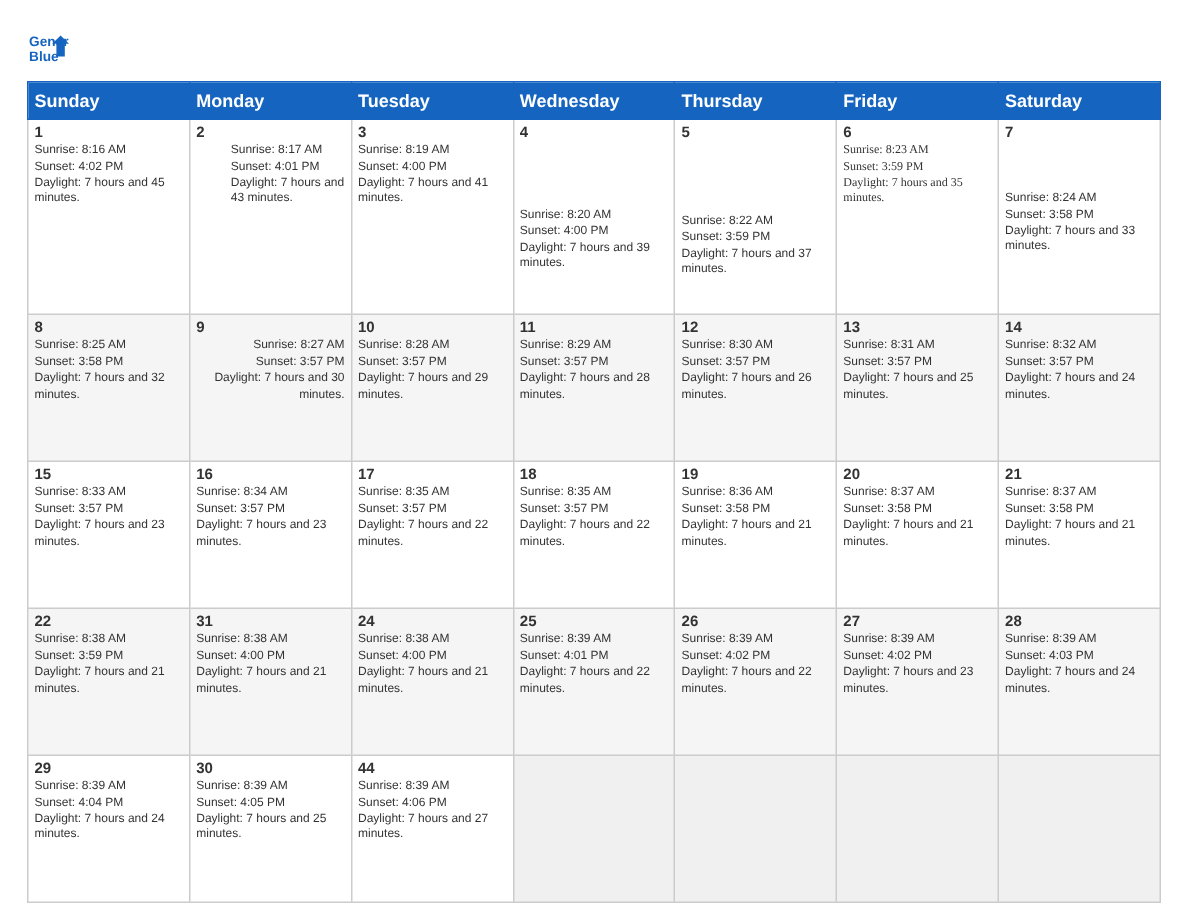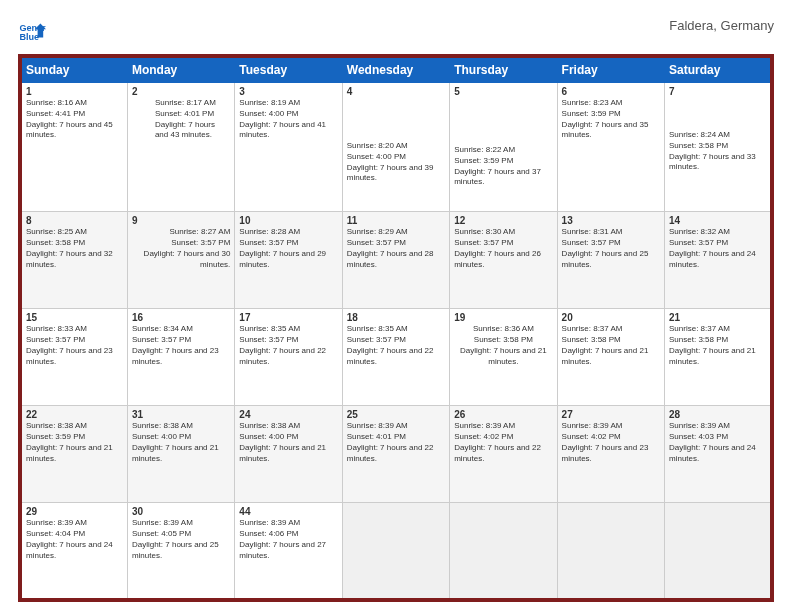--- a/index.html
+++ b/index.html
@@ -38,21 +38,21 @@
       font-weight: normal;
       color: #222;
       line-height: 1.1;
     }
     .subtitle {
       font-size: 13px;
       color: #555;
     }
     .calendar {
       flex: 1;
-      border: 4px solid #7f1d1d;
+      border: 1px solid #7f1d1d;
       border-collapse: collapse;
       width: 100%;
       table-layout: fixed;
     }
     .calendar th {
       background: #1565c0;
       color: #fff;
       font-size: 12px;
       font-weight: bold;
       padding: 5px 4px;
@@ -99,42 +99,41 @@
 <div class="page">
   <div class="header">
     <div class="logo">
       <svg class="logo-icon" viewBox="0 0 40 40">
         <text x="2" y="18" font-size="13" font-weight="bold" fill="#1565c0">General</text>
         <text x="2" y="32" font-size="13" font-weight="bold" fill="#1565c0">Blue</text>
         <polygon points="32,8 40,16 36,16 36,28 28,28 28,16 24,16" fill="#1565c0"></polygon>
       </svg>
     </div>
     <div class="title-section">
-      <div class="subtitle">Faldera, Germany</div>
     </div>
   </div>
 
   <table class="calendar">
     <thead>
       <tr>
         <th>Sunday</th>
         <th>Monday</th>
         <th>Tuesday</th>
         <th>Wednesday</th>
         <th>Thursday</th>
         <th>Friday</th>
         <th>Saturday</th>
       </tr>
     </thead>
     <tbody id="calendar-body">
     <tr>
           <td>
             <span class="day-num">1</span>
             <div class="cell-content" style="white-space: pre-line;">Sunrise: 8:16 AM
-Sunset: 4:41 PM
+Sunset: 4:02 PM
 Daylight: 7 hours and 45 minutes.</div>
           </td>
           <td>
             <span class="day-num">2</span>
             <div class="cell-content" style="white-space: pre-line; margin-left: 23px;">Sunrise: 8:17 AM
 Sunset: 4:01 PM
 Daylight: 7 hours and 43 minutes.</div>
           </td>
           <td>
             <span class="day-num">3</span>
@@ -149,21 +148,21 @@
 Daylight: 7 hours and 39 minutes.</div>
           </td>
           <td>
             <span class="day-num">5</span>
             <div class="cell-content" style="white-space: pre-line; margin-top: 48px;">Sunrise: 8:22 AM
 Sunset: 3:59 PM
 Daylight: 7 hours and 37 minutes.</div>
           </td>
           <td>
             <span class="day-num">6</span>
-            <div class="cell-content" style="white-space: pre-line;">Sunrise: 8:23 AM
+            <div class="cell-content" style="white-space: pre-line; font-family: Liberation Serif, serif;">Sunrise: 8:23 AM
 Sunset: 3:59 PM
 Daylight: 7 hours and 35 minutes.</div>
           </td>
           <td>
             <span class="day-num">7</span>
             <div class="cell-content" style="white-space: pre-line; margin-top: 33px;">Sunrise: 8:24 AM
 Sunset: 3:58 PM
 Daylight: 7 hours and 33 minutes.</div>
           </td>
         </tr>
@@ -231,21 +230,21 @@
 Daylight: 7 hours and 22 minutes.</div>
           </td>
           <td>
             <span class="day-num">18</span>
             <div class="cell-content" style="white-space: pre-line;">Sunrise: 8:35 AM
 Sunset: 3:57 PM
 Daylight: 7 hours and 22 minutes.</div>
           </td>
           <td>
             <span class="day-num">19</span>
-            <div class="cell-content" style="white-space: pre-line; text-align: center;">Sunrise: 8:36 AM
+            <div class="cell-content" style="white-space: pre-line;">Sunrise: 8:36 AM
 Sunset: 3:58 PM
 Daylight: 7 hours and 21 minutes.</div>
           </td>
           <td>
             <span class="day-num">20</span>
             <div class="cell-content" style="white-space: pre-line;">Sunrise: 8:37 AM
 Sunset: 3:58 PM
 Daylight: 7 hours and 21 minutes.</div>
           </td>
           <td>

